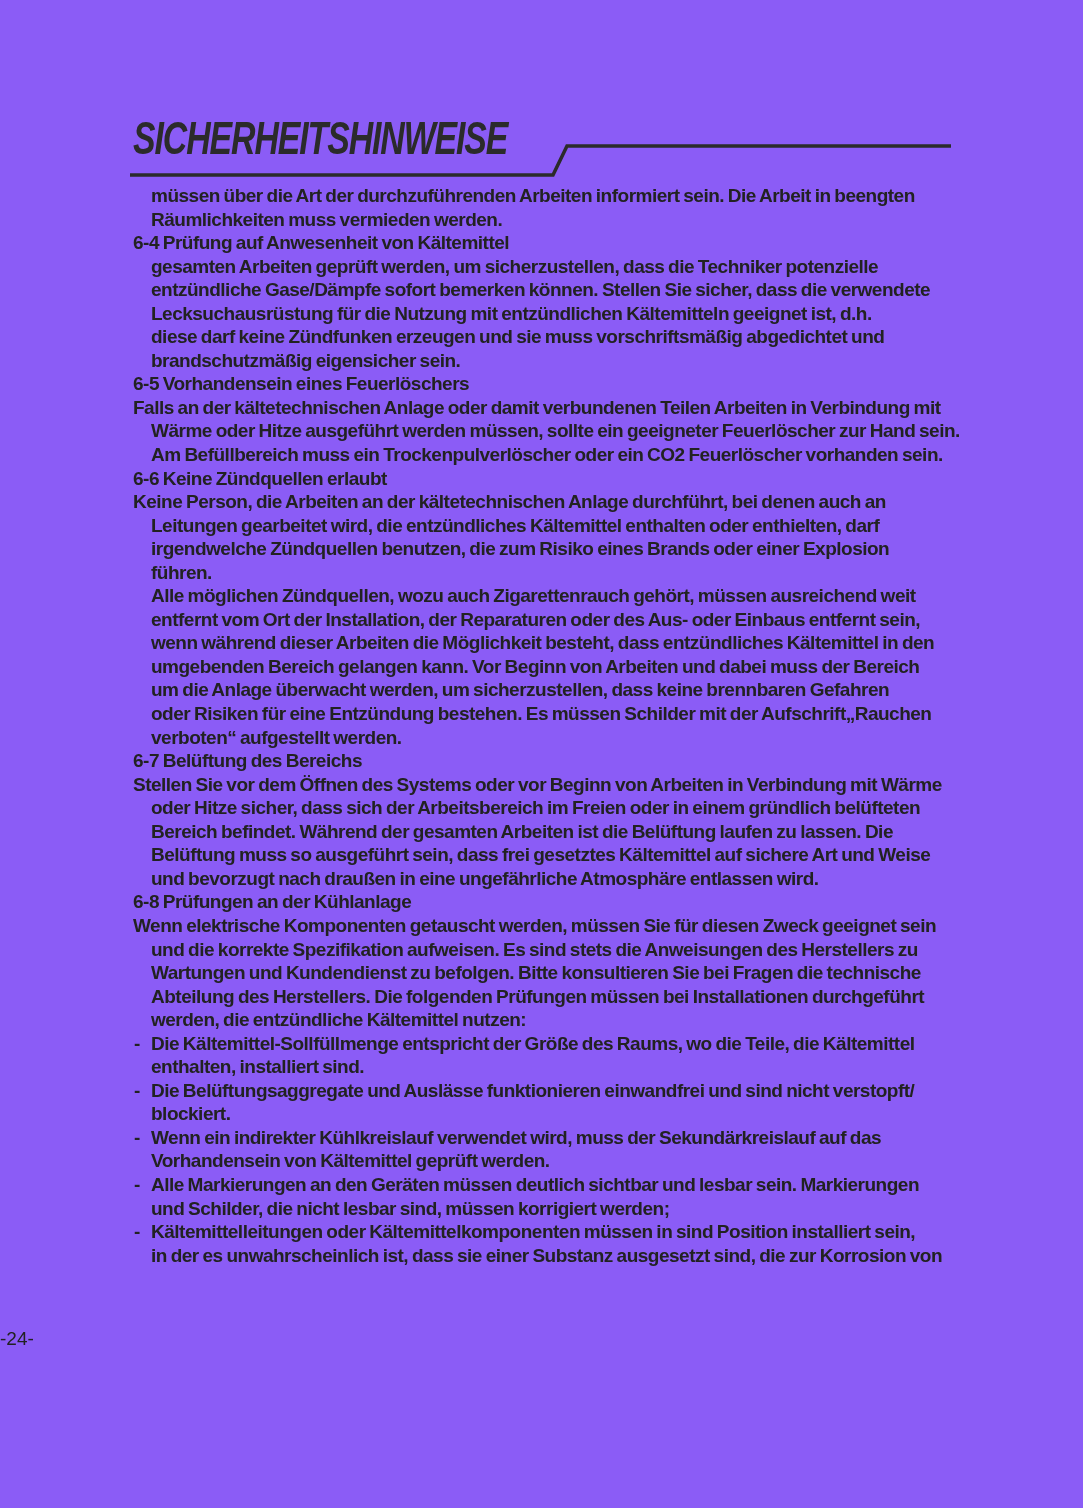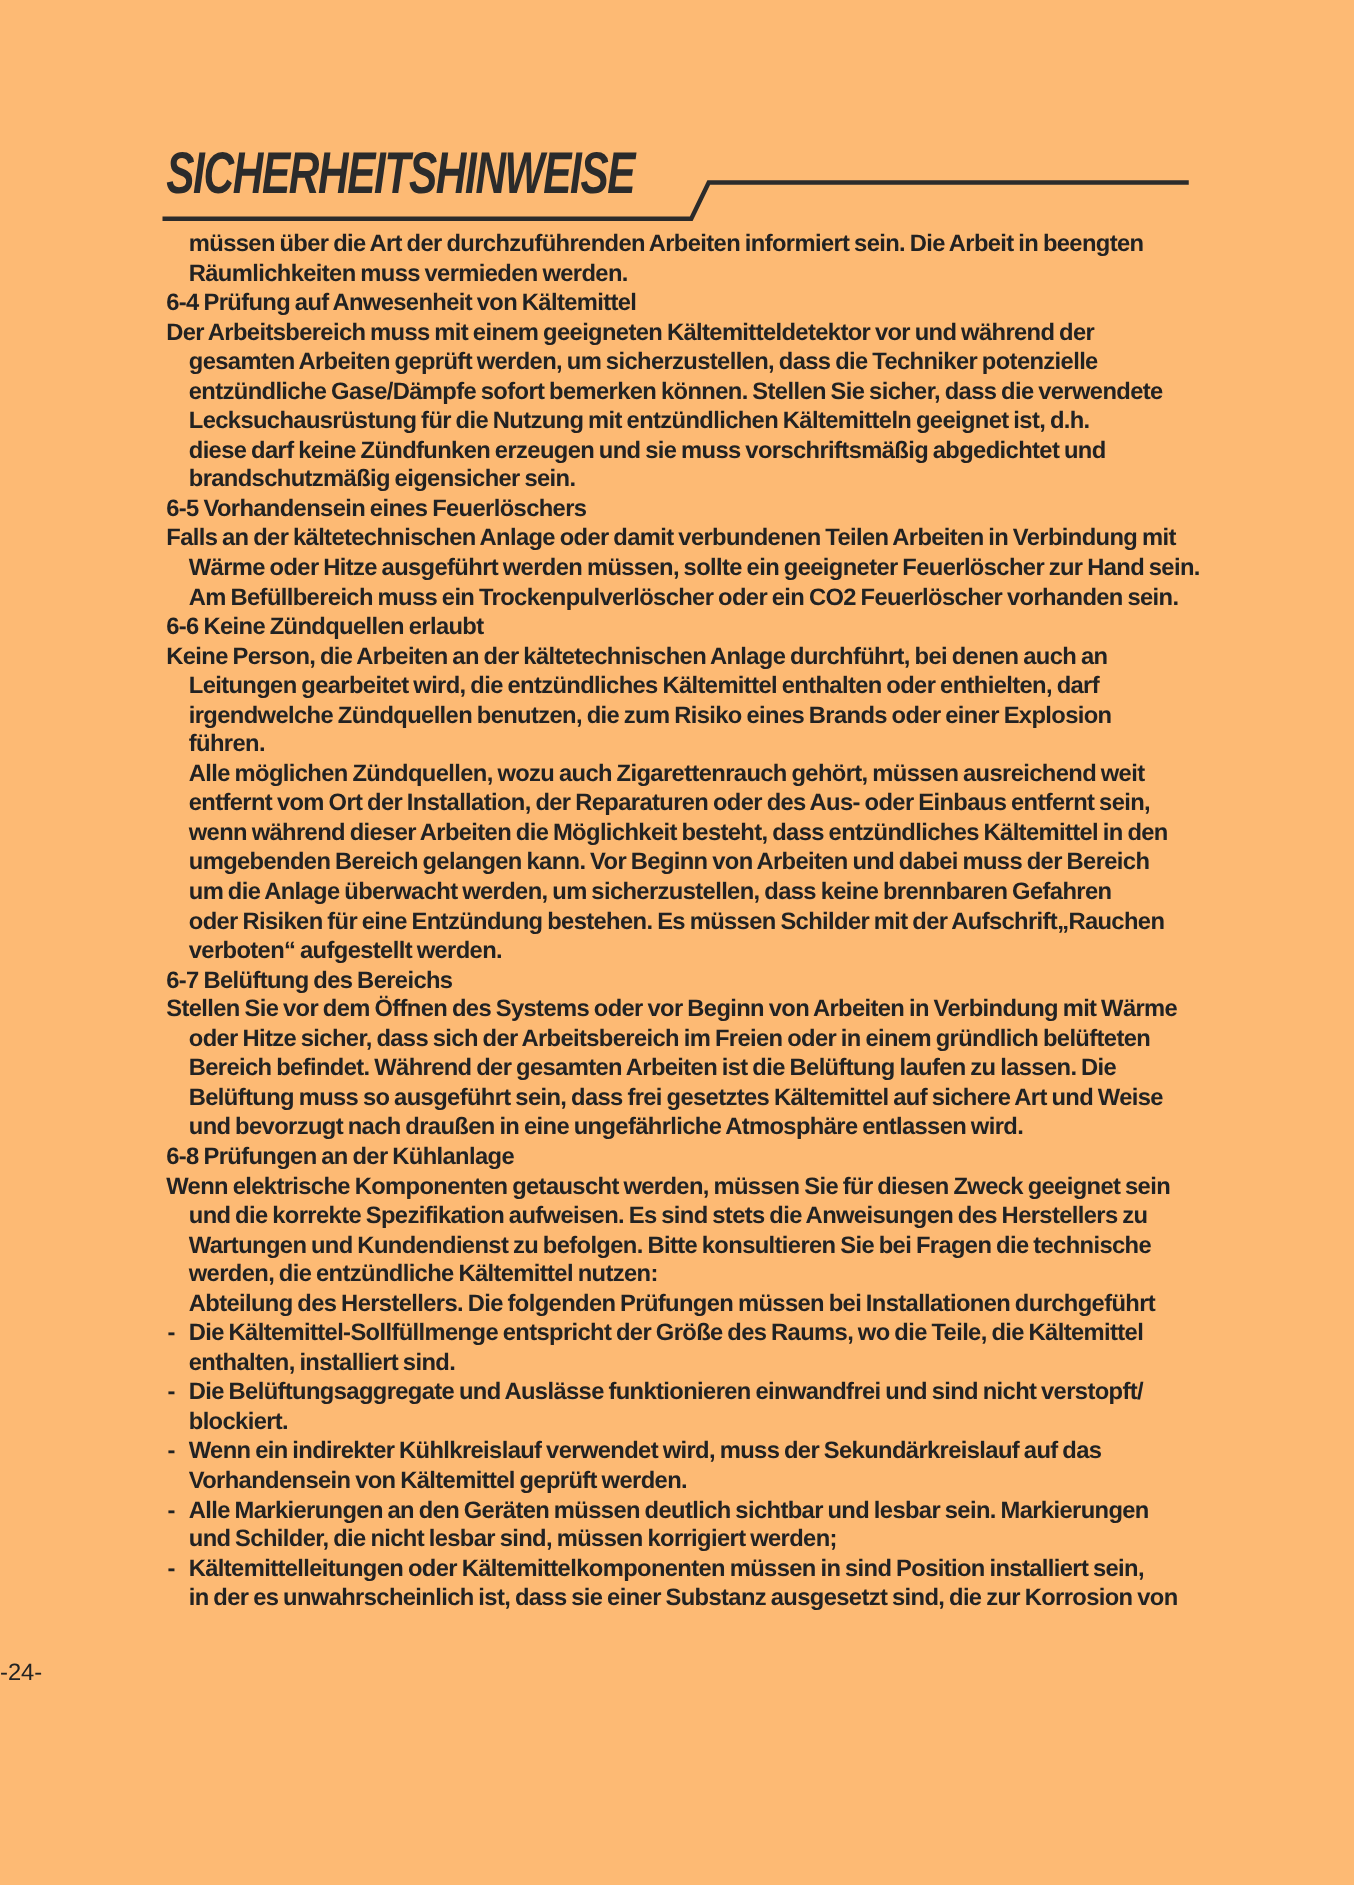--- a/index.html
+++ b/index.html
@@ -4,21 +4,21 @@
 <style>
   html, body {
     margin: 0;
     padding: 0;
     background: #ffffff;
   }
   .page {
     position: relative;
     width: 1083px;
     height: 1508px;
-    background: #fdba74;
+    background: #8b5cf6;
     overflow: hidden;
     font-family: "Liberation Sans", sans-serif;
     color: #232323;
   }
   
   .doc-title {
     position: absolute;
     left: 133px;
     top: 114px;
     margin: 0;
@@ -92,21 +92,20 @@
 
   <main class="doc-body">
       <div class="block cont">
         <div class="line indent">müssen über die Art der durchzuführenden Arbeiten informiert sein. Die Arbeit in beengten</div>
         <div class="line indent">Räumlichkeiten muss vermieden werden.</div>
       </div>
       <div class="block heading">
         <div class="line">6-4 Prüfung auf Anwesenheit von Kältemittel</div>
       </div>
       <div class="block para">
-        <div class="line">Der Arbeitsbereich muss mit einem geeigneten Kältemitteldetektor vor und während der</div>
         <div class="line indent">gesamten Arbeiten geprüft werden, um sicherzustellen, dass die Techniker potenzielle</div>
         <div class="line indent">entzündliche Gase/Dämpfe sofort bemerken können. Stellen Sie sicher, dass die verwendete</div>
         <div class="line indent">Lecksuchausrüstung für die Nutzung mit entzündlichen Kältemitteln geeignet ist, d.h.</div>
         <div class="line indent">diese darf keine Zündfunken erzeugen und sie muss vorschriftsmäßig abgedichtet und</div>
         <div class="line indent">brandschutzmäßig eigensicher sein.</div>
       </div>
       <div class="block heading">
         <div class="line">6-5 Vorhandensein eines Feuerlöschers</div>
       </div>
       <div class="block para">
@@ -142,22 +141,22 @@
         <div class="line indent">Belüftung muss so ausgeführt sein, dass frei gesetztes Kältemittel auf sichere Art und Weise</div>
         <div class="line indent">und bevorzugt nach draußen in eine ungefährliche Atmosphäre entlassen wird.</div>
       </div>
       <div class="block heading">
         <div class="line">6-8 Prüfungen an der Kühlanlage</div>
       </div>
       <div class="block para">
         <div class="line">Wenn elektrische Komponenten getauscht werden, müssen Sie für diesen Zweck geeignet sein</div>
         <div class="line indent">und die korrekte Spezifikation aufweisen. Es sind stets die Anweisungen des Herstellers zu</div>
         <div class="line indent">Wartungen und Kundendienst zu befolgen. Bitte konsultieren Sie bei Fragen die technische</div>
+        <div class="line indent">Abteilung des Herstellers. Die folgenden Prüfungen müssen bei Installationen durchgeführt</div>
         <div class="line indent">werden, die entzündliche Kältemittel nutzen:</div>
-        <div class="line indent">Abteilung des Herstellers. Die folgenden Prüfungen müssen bei Installationen durchgeführt</div>
       </div>
       <div class="block list">
         <span class="dash">-</span>
         <div class="line indent">Die Kältemittel-Sollfüllmenge entspricht der Größe des Raums, wo die Teile, die Kältemittel</div>
         <div class="line indent">enthalten, installiert sind.</div>
       </div>
       <div class="block list">
         <span class="dash">-</span>
         <div class="line indent">Die Belüftungsaggregate und Auslässe funktionieren einwandfrei und sind nicht verstopft/</div>
         <div class="line indent">blockiert.</div>

